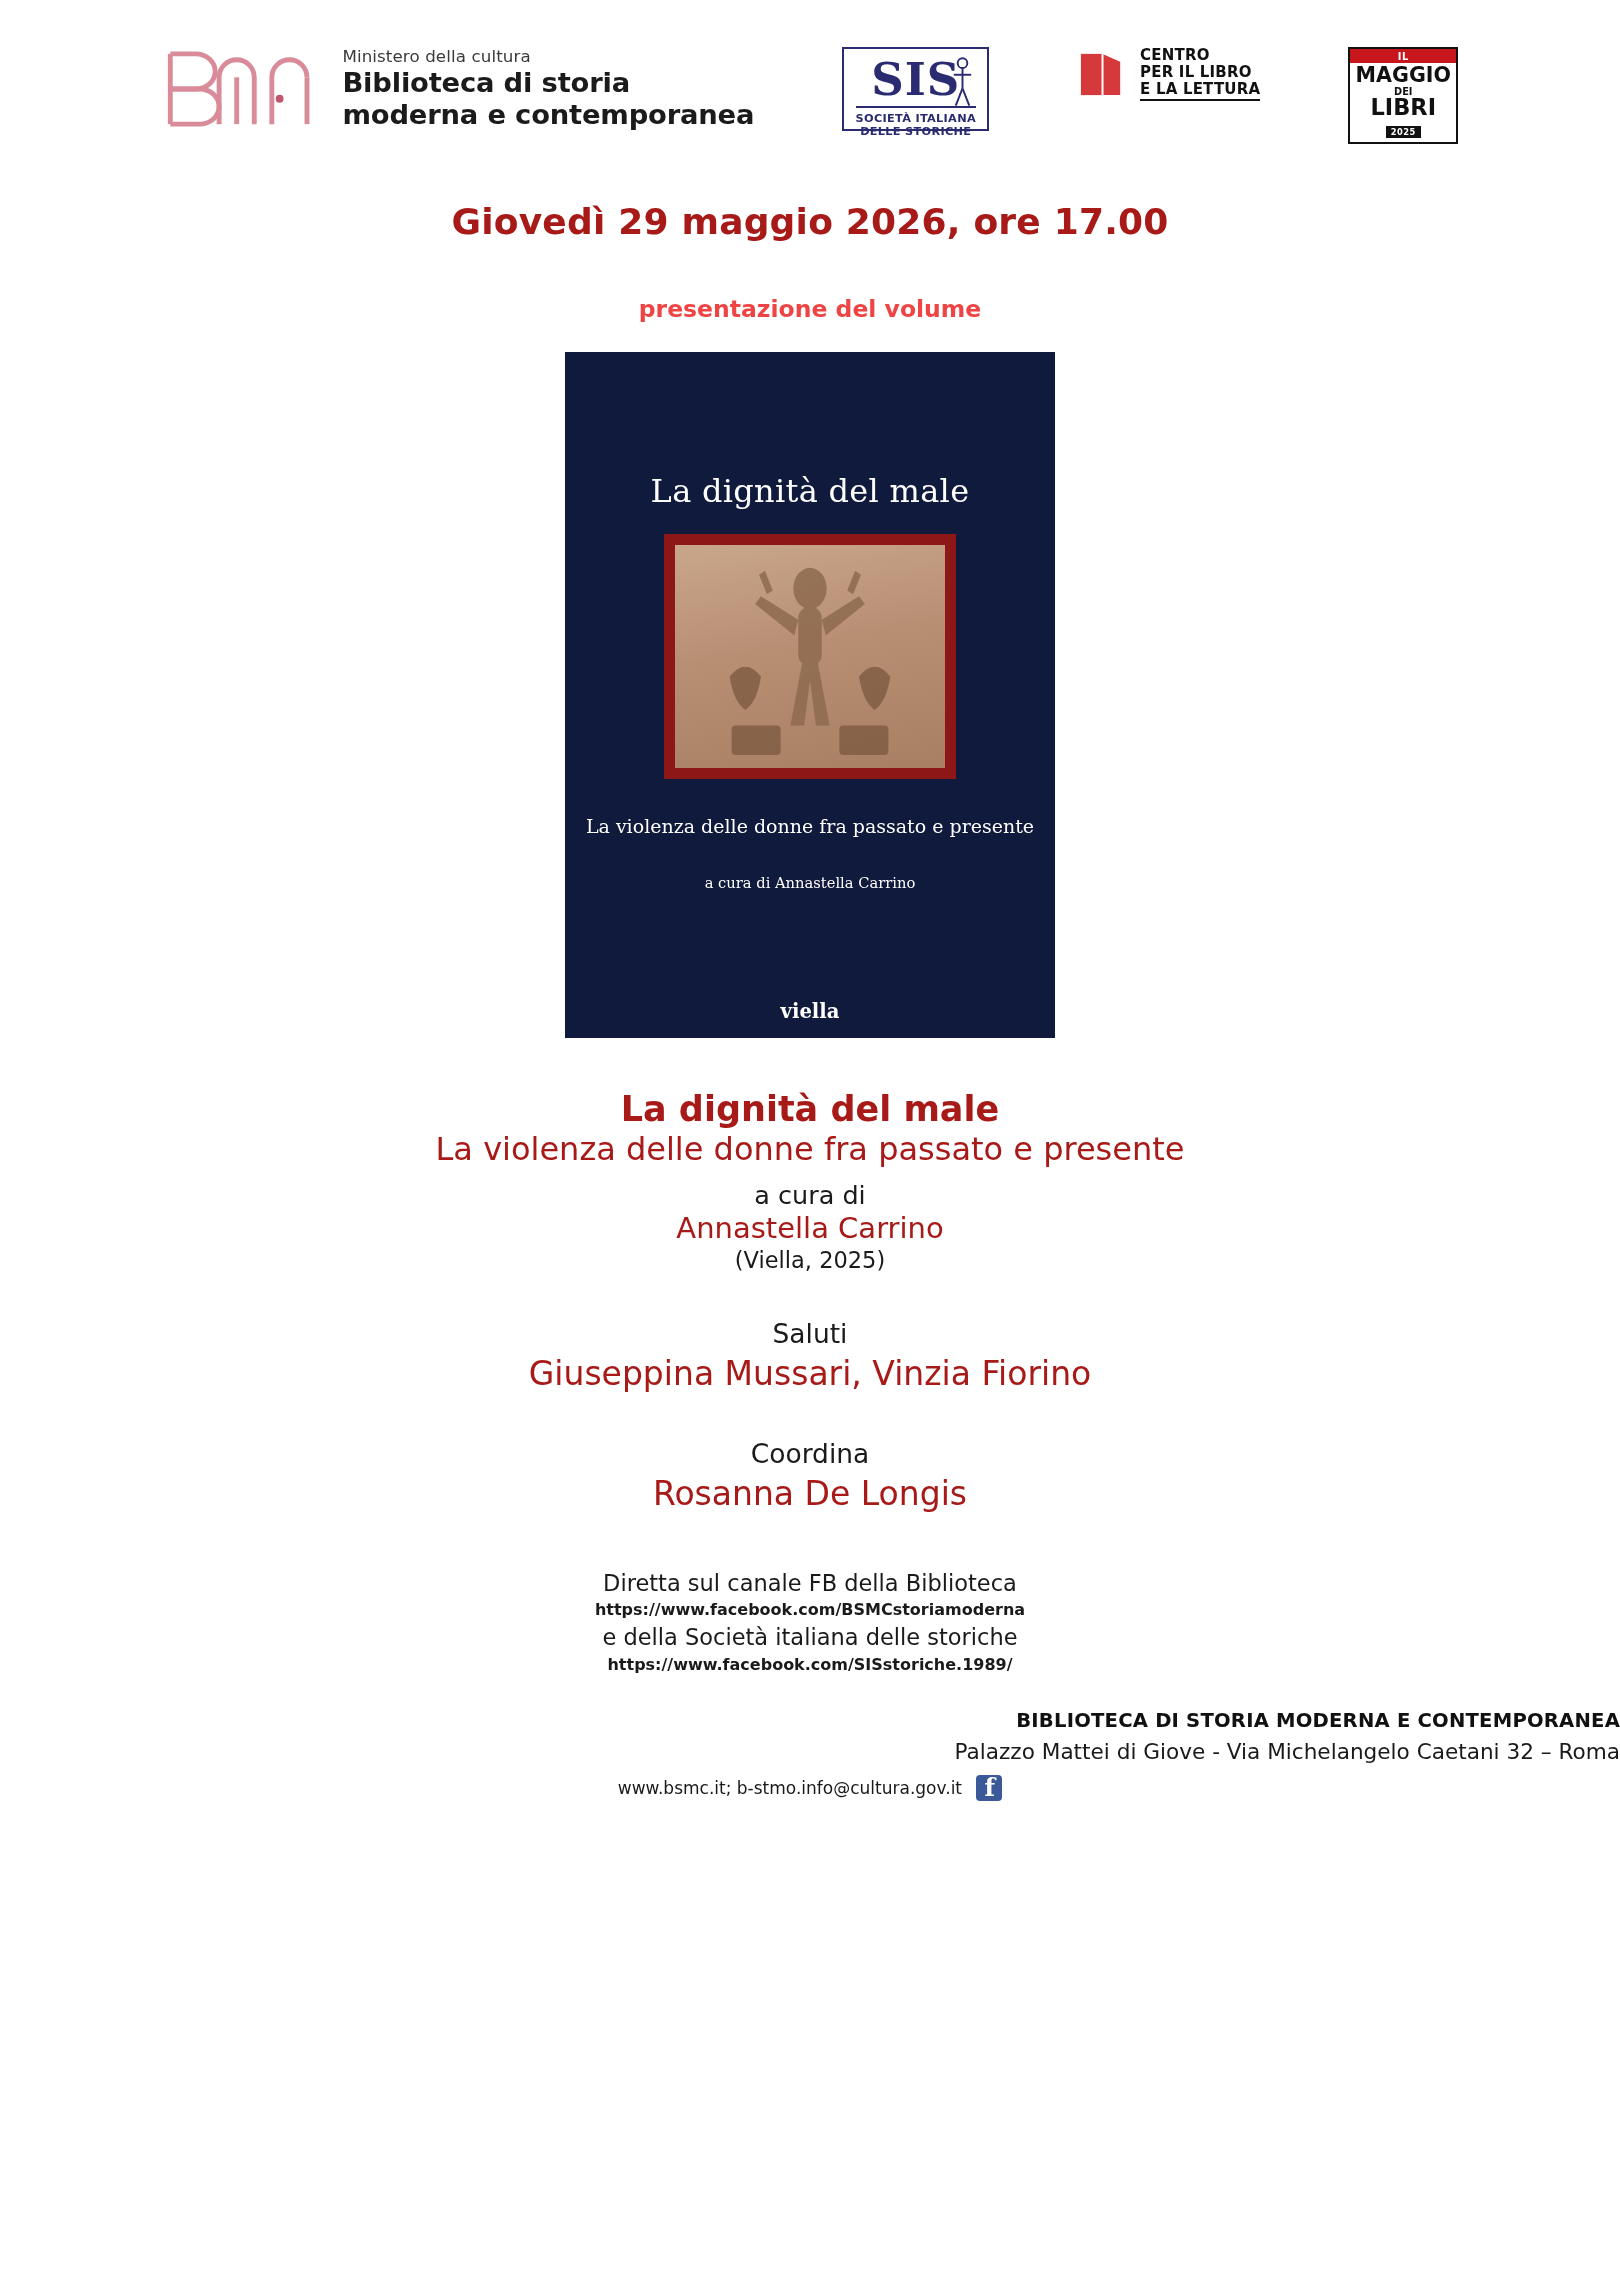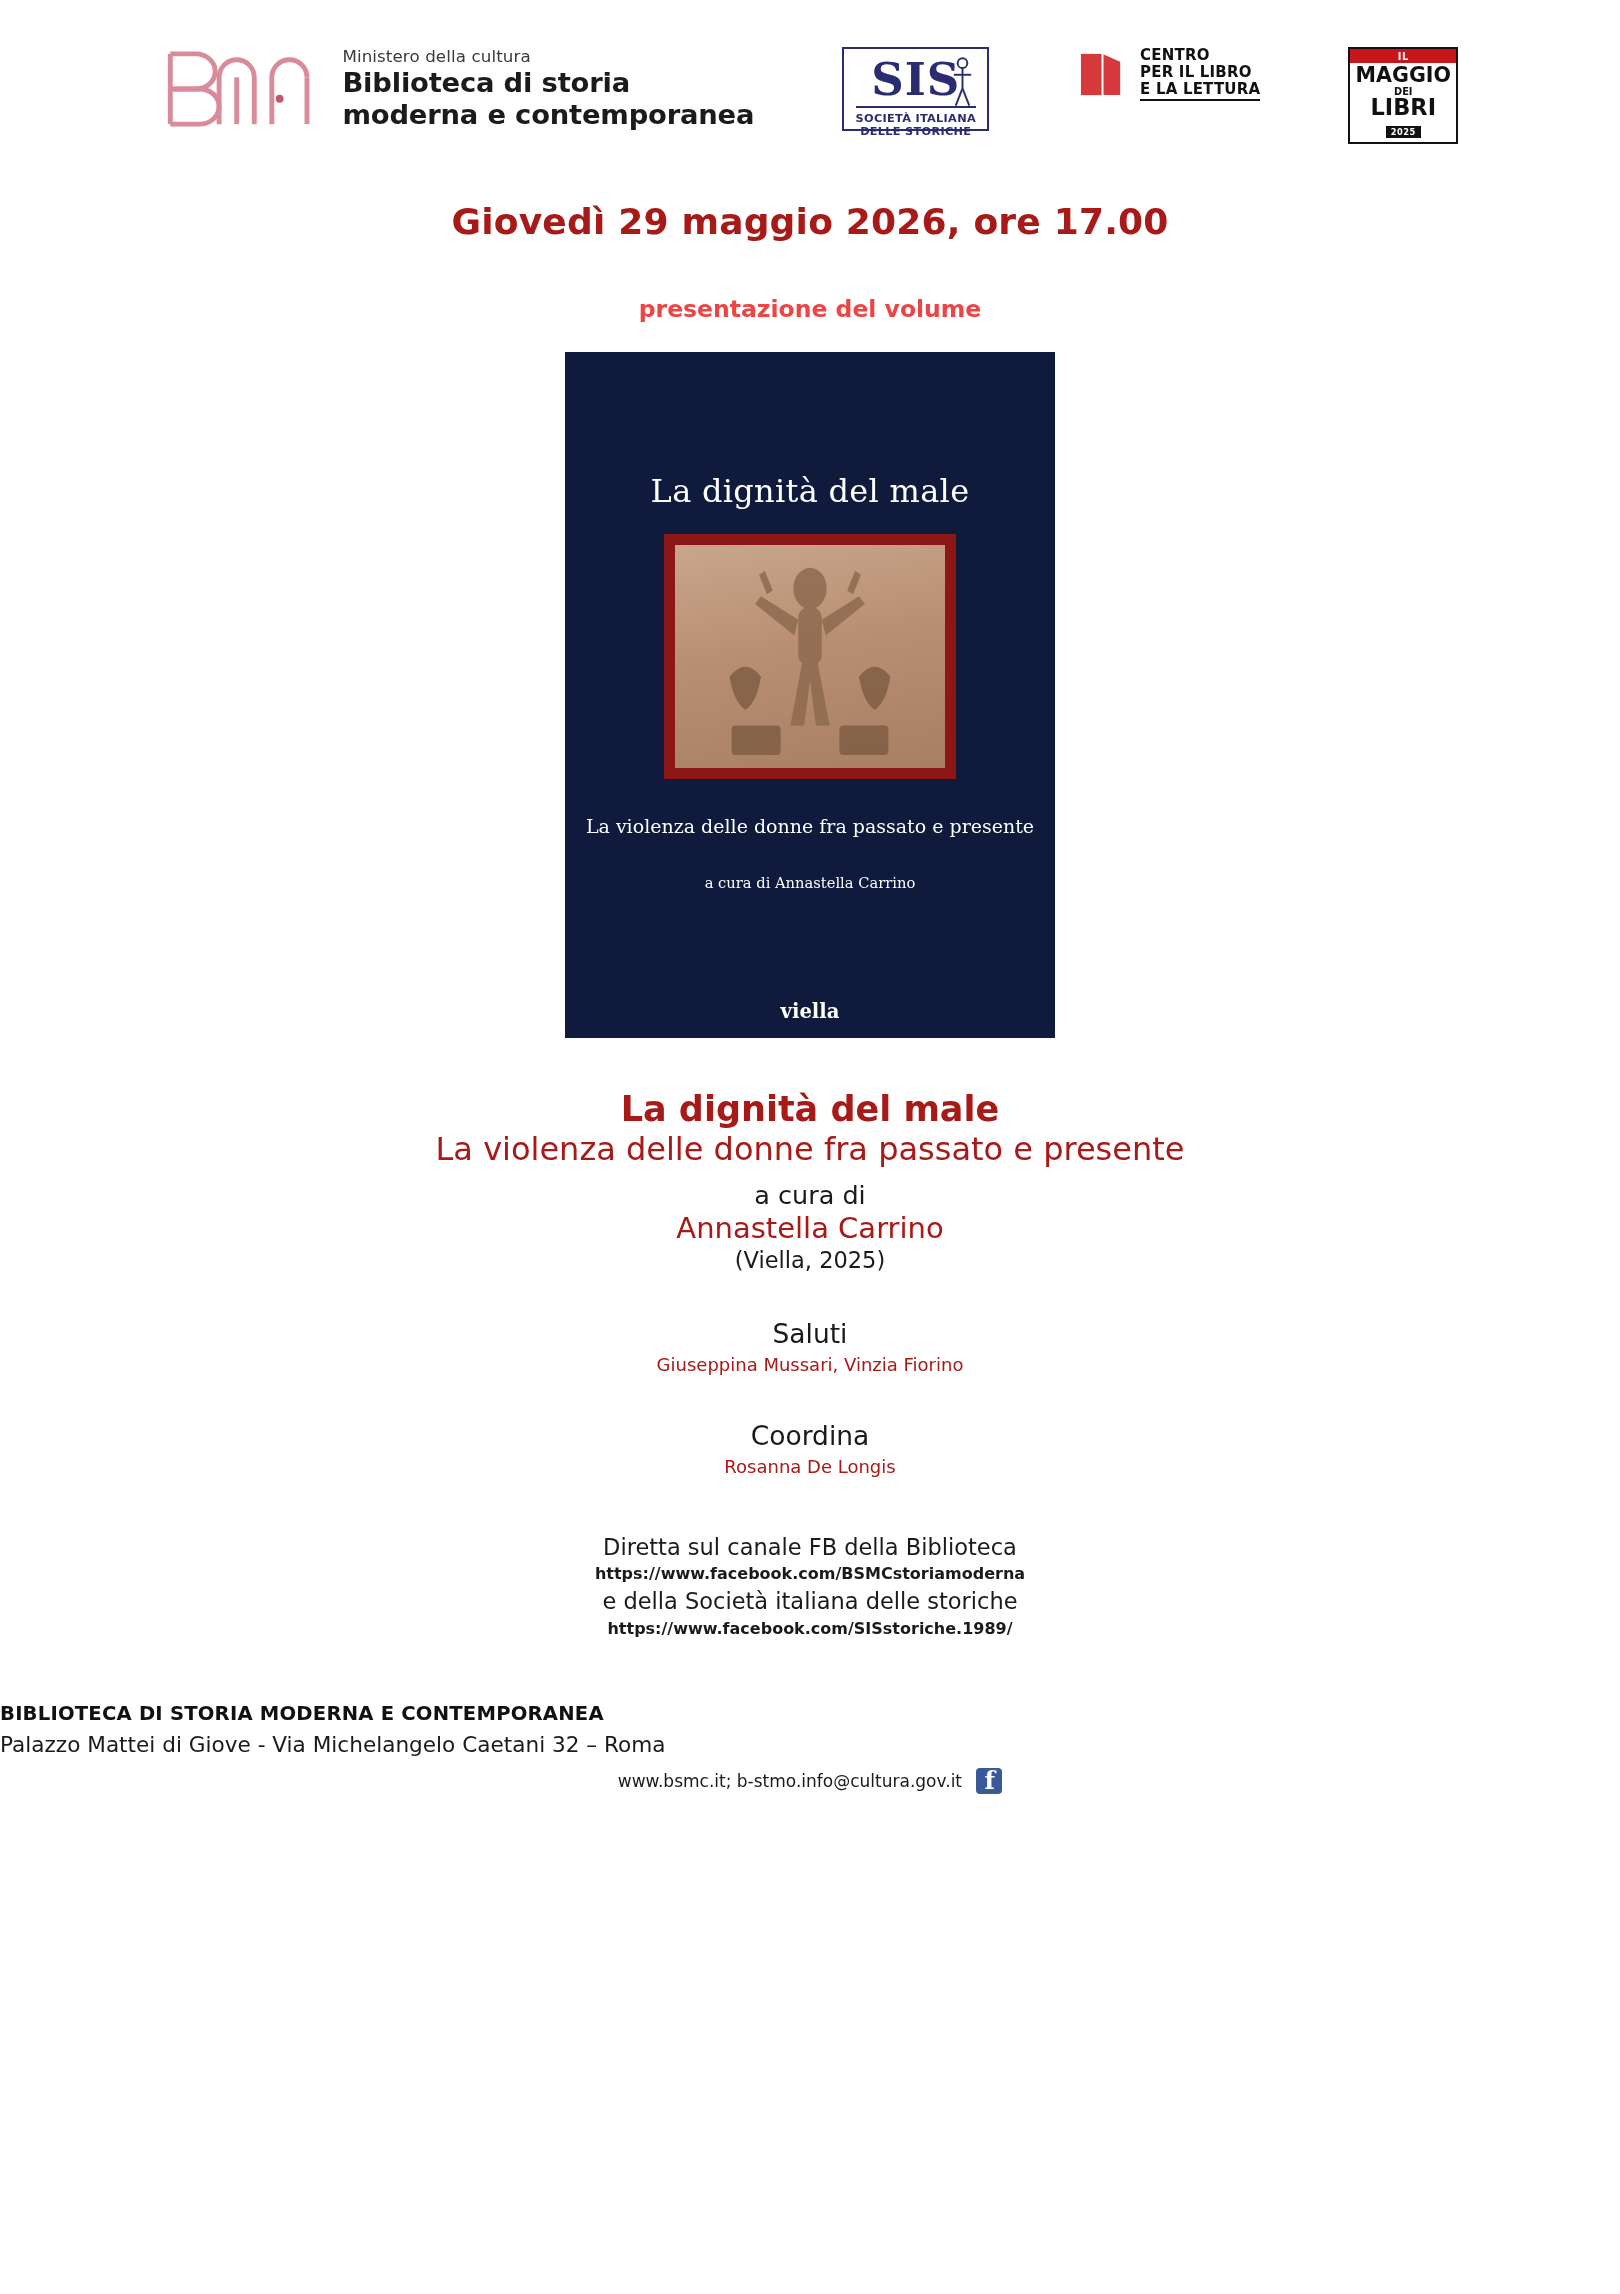--- a/index.html
+++ b/index.html
@@ -286,40 +286,40 @@
     color: #1a1a1a;
     margin-top: 2px;
   }
 
   .block { margin-top: 45px; }
   .blk-label {
     font-size: 26.5px;
     color: #1a1a1a;
   }
   .blk-names {
-    font-size: 18px;
+    font-size: 33px;
     color: #a81a18;
     margin-top: 4.9px;
   }
 
   .stream {
     margin-top: 55px;
     font-size: 22.5px;
     line-height: 1.42;
     color: #1a1a1a;
   }
   .stream .url {
     font-weight: bold;
     font-size: 16px;
   }
 
   
   .footer {
-    margin-top: 61px;
-    text-align: left;
+    margin-top: 32px;
+    text-align: right;
   }
   .footer-name {
     font-size: 19.6px;
     font-weight: bold;
     color: #111;
     letter-spacing: 0.2px;
   }
   .footer-addr {
     font-size: 21.6px;
     color: #1a1a1a;

